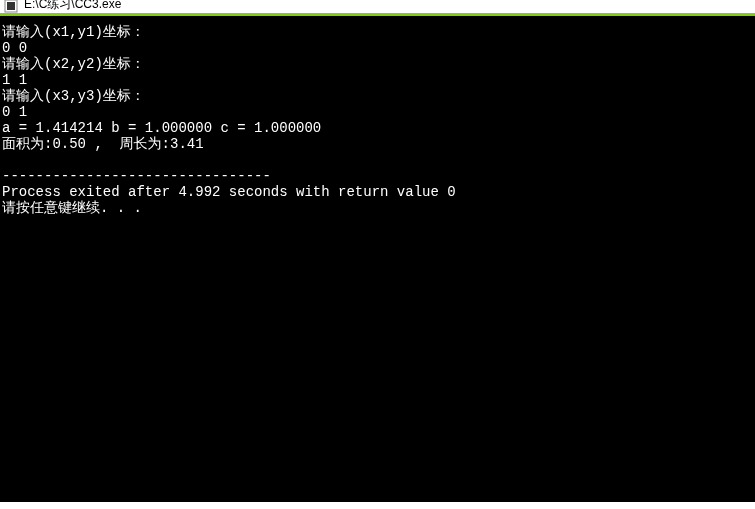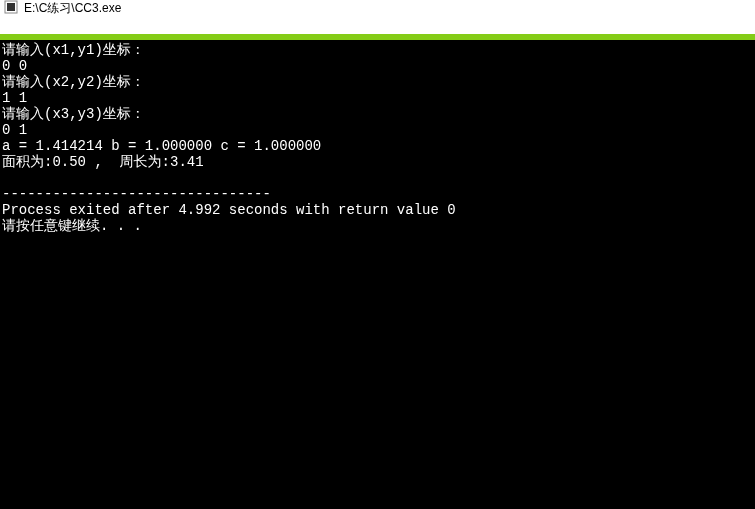--- a/index.html
+++ b/index.html
@@ -8,25 +8,25 @@
       box-sizing: border-box;
     }
     body {
       width: 755px;
       height: 509px;
       background: #fff;
       font-family: "NSimSun", "SimSun", "Courier New", monospace;
       overflow: hidden;
     }
     .title-bar {
-      height: 40px;
+      height: 16px;
       background: #ffffff;
-      border-bottom: 6px solid #84cc16;
+      border-bottom: 3px solid #84cc16;
       display: flex;
-      align-items: flex-start;
+      align-items: flex-end;
       padding-left: 4px;
       font-size: 12px;
       color: #000;
     }
     .title-bar .app-icon {
       width: 14px;
       height: 14px;
       margin-right: 6px;
       display: inline-flex;
       align-items: center;
@@ -35,21 +35,21 @@
     .title-bar .title-text {
       font-family: "Segoe UI", Tahoma, sans-serif;
       font-size: 12px;
       color: #000;
     }
     .console-area {
       background: #000000;
       color: #ffffff;
       width: 755px;
       height: 486px;
-      padding: 2px 2px;
+      padding: 8px 2px;
       font-family: "NSimSun", "SimSun", "Courier New", monospace;
       font-size: 14px;
       line-height: 16px;
       white-space: pre;
       overflow: hidden;
     }
   </style>
 </head>
 <body>
 

